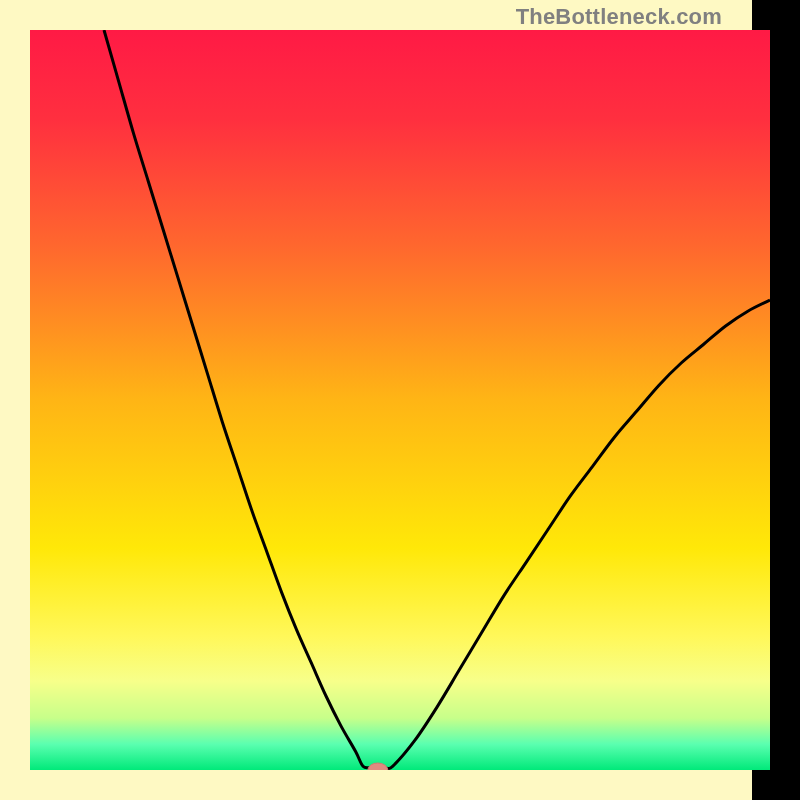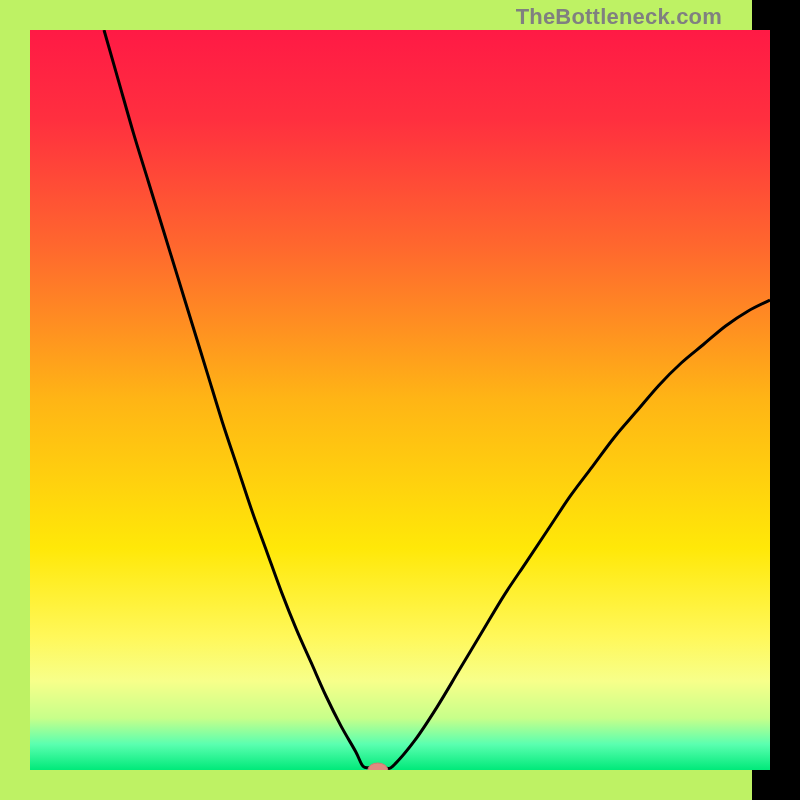--- a/index.html
+++ b/index.html
@@ -7,21 +7,21 @@
     padding: 0;
     width: 800px;
     height: 800px;
     background: #000;
     overflow: hidden;
   }
   .frame {
     position: relative;
     width: 752px;
     height: 800px;
-    background: #bef264;
+    background: #fef9c3;
   }
   .plot {
     position: absolute;
     left: 30px;
     top: 30px;
     width: 740px;
     height: 740px;
   }
   .watermark {
     position: absolute;

